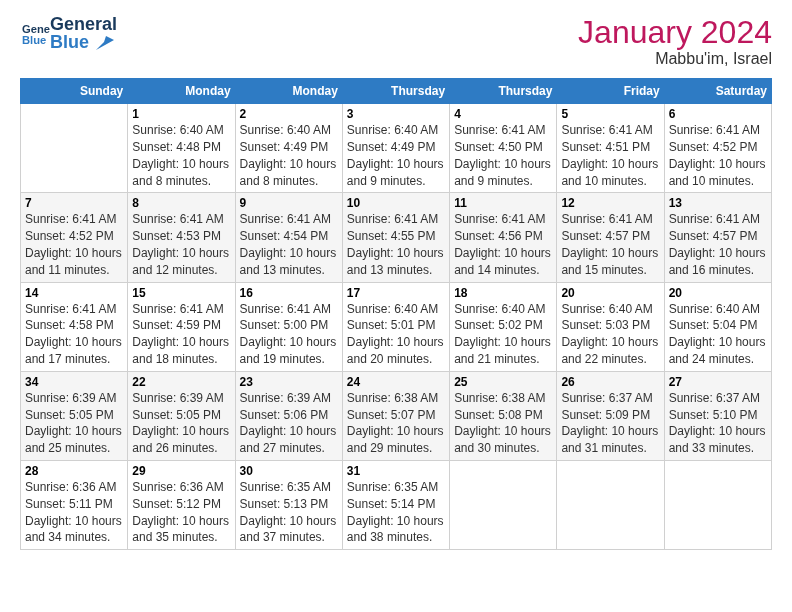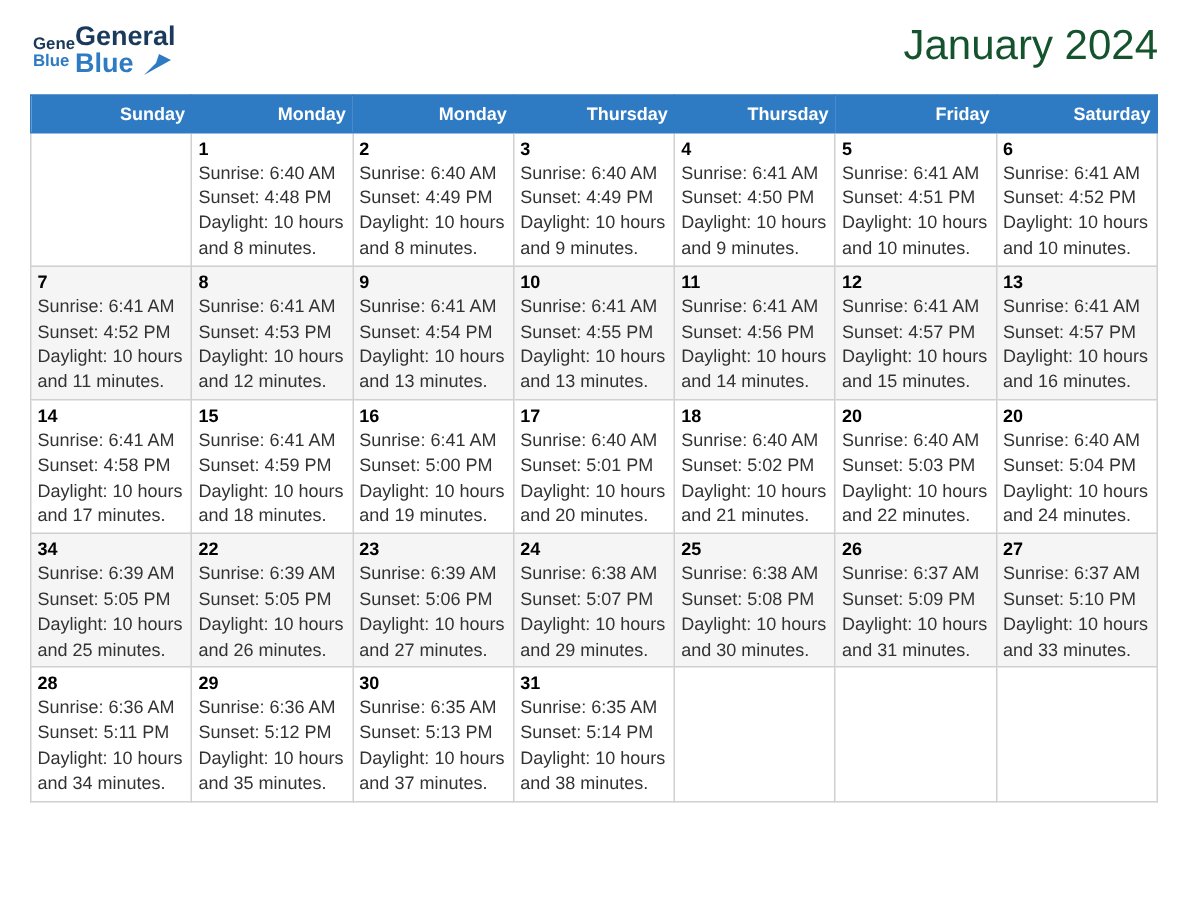--- a/index.html
+++ b/index.html
@@ -27,23 +27,23 @@
     }
     .logo-icon {
       width: 28px;
       height: 28px;
       margin-left: 2px;
     }
     .title-block {
       text-align: right;
     }
     .month-title {
-      font-size: 28px;
+      font-size: 32px;
       font-weight: normal;
-      color: #14532d;
+      color: #be185d;
       line-height: 1.1;
     }
     .location {
       font-size: 16px;
       color: #333;
     }
     table {
       width: 100%;
       border-collapse: collapse;
       font-size: 10.5px;
@@ -106,20 +106,21 @@
         <span style="font-size:18px;font-weight:bold;color:#2e7bc4;margin-top:-2px;">
           Blue
           <svg width="18" height="14" viewBox="0 0 18 14" style="vertical-align:middle;margin-left:2px;">
             <polygon points="0,14 18,4 10,0 8,6" fill="#2e7bc4"></polygon>
           </svg>
         </span>
       </div>
     </div>
     <div class="title-block">
       <div class="month-title">January 2024</div>
+      <div class="location">Mabbu'im, Israel</div>
     </div>
   </div>
 
   <table>
     <thead>
       <tr>
         <th>Sunday</th>
         <th>Monday</th>
         <th>Monday</th>
         <th>Thursday</th>

